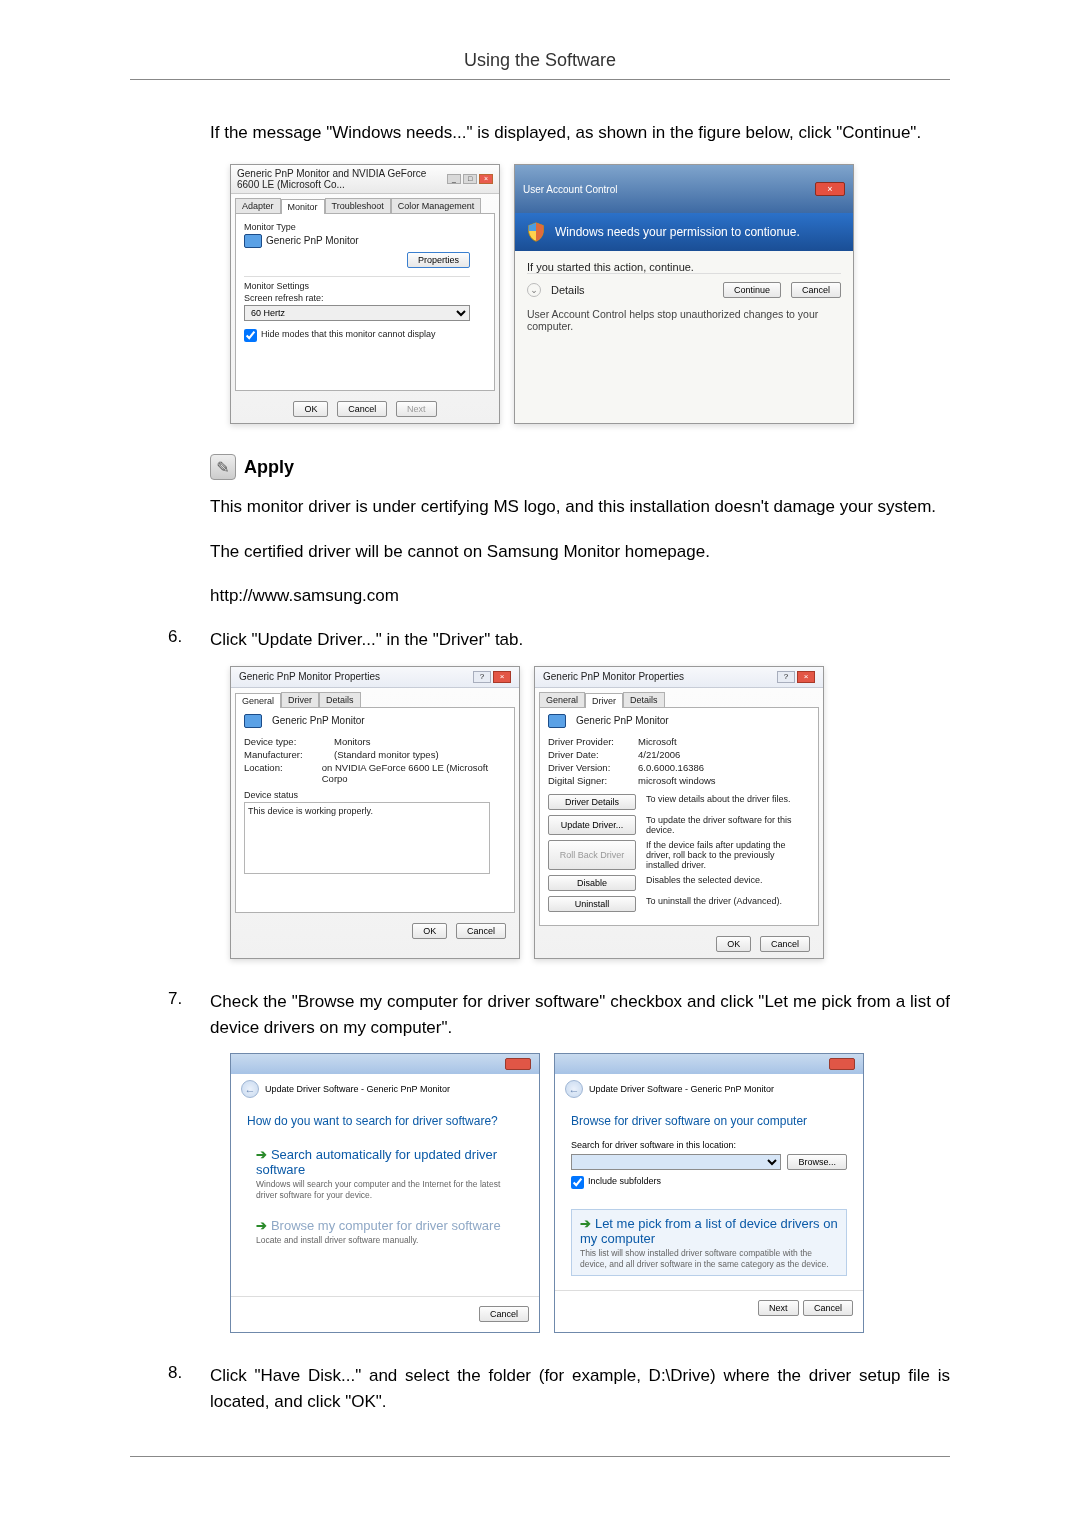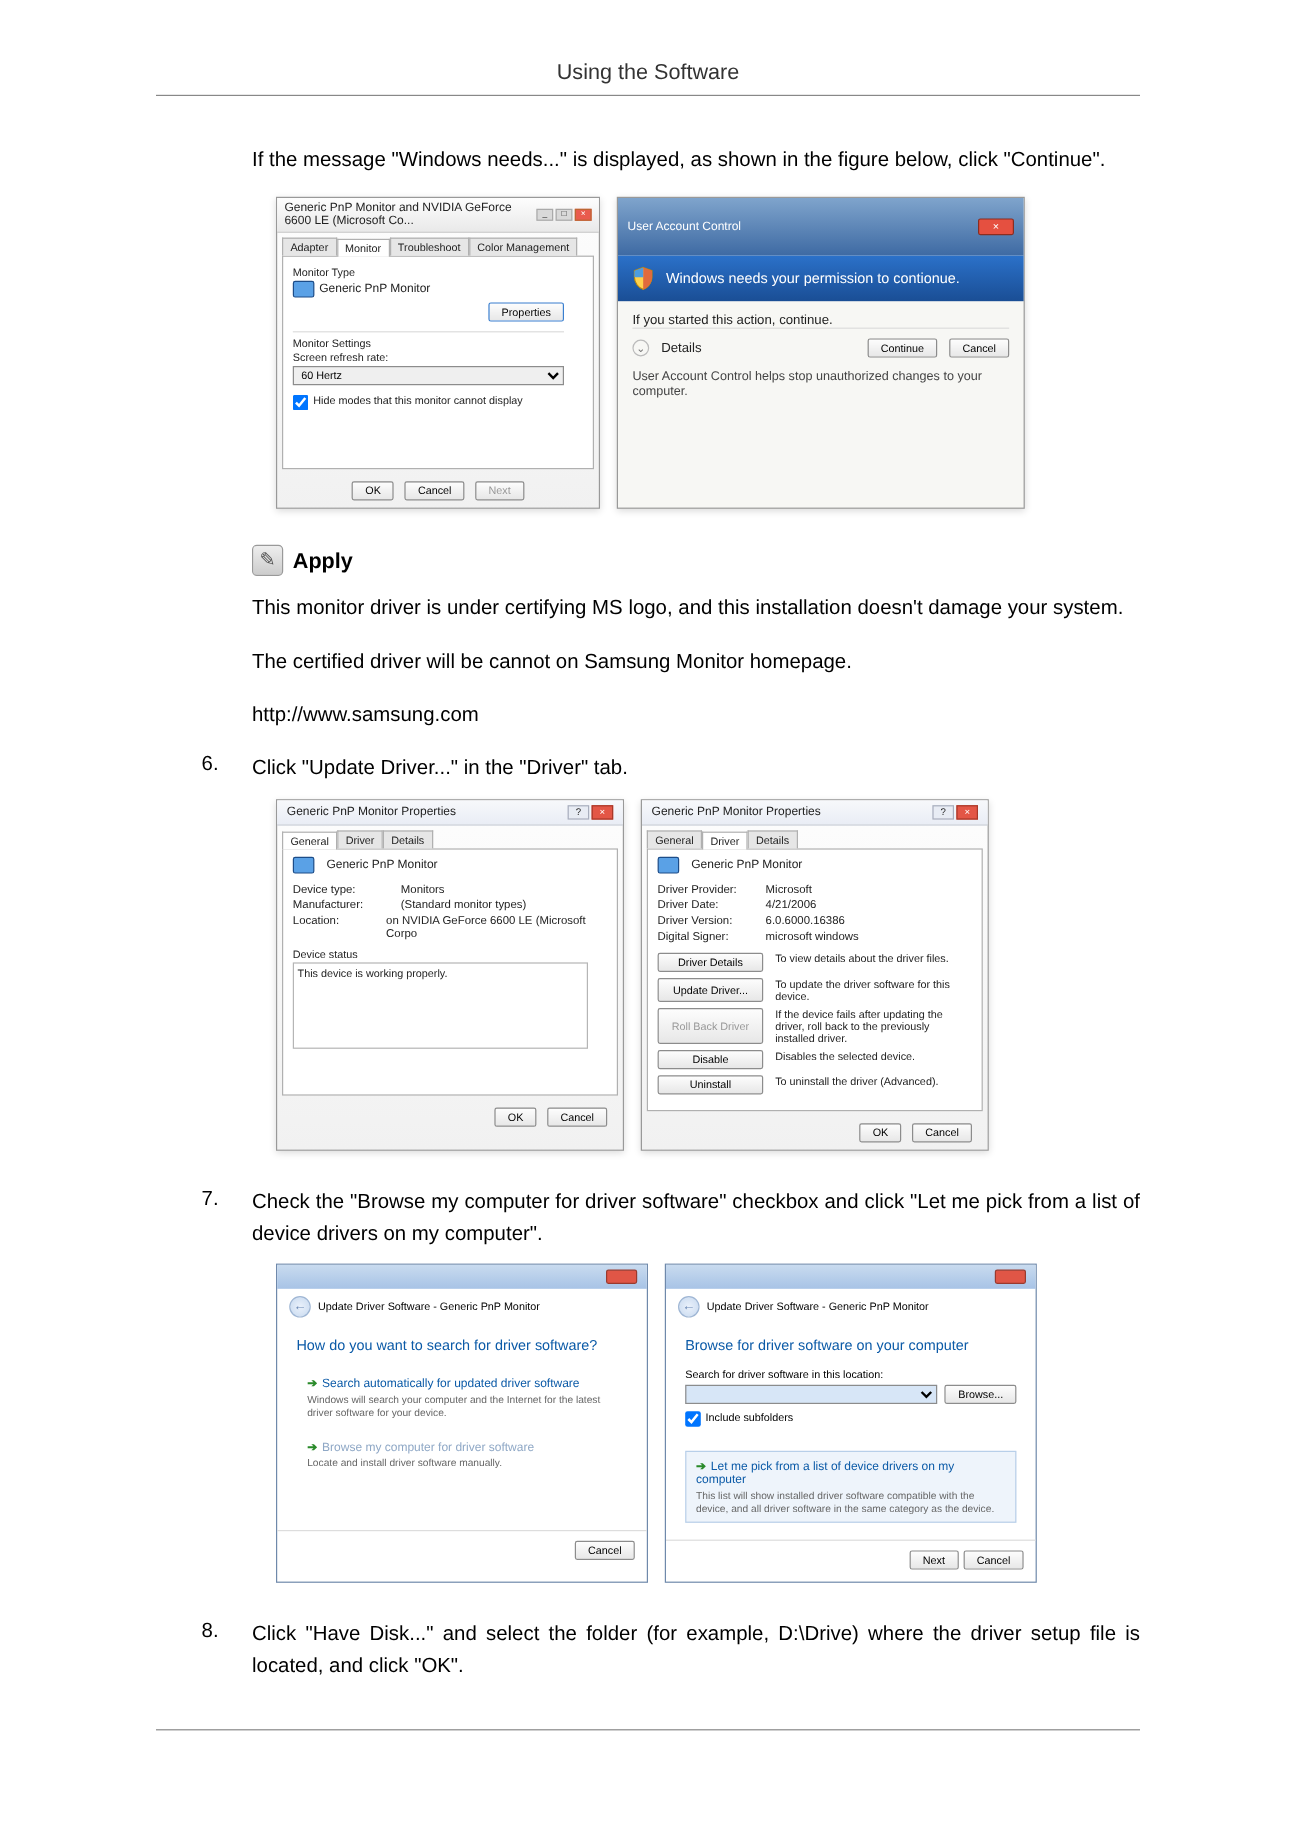--- a/index.html
+++ b/index.html
@@ -69,21 +69,21 @@
   
   .wiz { width:310px; background:#fff; border:1px solid #6f89ab; }
   .wiz-title { background:linear-gradient(#c9dbef,#a7c3e6); padding:4px 8px; font-size:9px; color:#222; display:flex; justify-content:space-between; align-items:center; }
   .wiz-title .wclose { width:26px; height:12px; background:#e05646; border:1px solid #993a2e; border-radius:2px; }
   .wiz-crumb { display:flex; align-items:center; gap:6px; padding:6px 10px 4px 10px; font-size:9px; }
   .backbtn { width:18px; height:18px; border:1px solid #9fb6d4; border-radius:50%; background:radial-gradient(#eaf1fb,#c7d9ef); text-align:center; line-height:16px; color:#6a88b4; font-size:11px; }
   .wiz-body { padding:4px 16px 10px 16px; }
   .wiz-h { color:#0b5aa7; font-size:12px; margin:8px 0 12px 0; }
   .wiz-opt { border:1px solid transparent; padding:6px 8px; margin:4px 0; }
   .wiz-opt.hl { border:1px solid #b8cfe9; background:#eef4fb; }
-  .wiz-opt .ot { font-size:10px; color:#0b5aa7; }
+  .wiz-opt .ot { font-size:13px; color:#0b5aa7; }
   .wiz-opt .ot .arrow { color:#2a8a2a; font-weight:bold; margin-right:4px; }
   .wiz-opt .od { font-size:8.5px; color:#666; margin-top:2px; line-height:1.2; }
   .wiz-foot { text-align:right; padding:6px 10px 10px 0; border-top:1px solid #ddd; }
   .pathbox { display:flex; gap:6px; align-items:center; margin:4px 0 6px 0; }
   .pathbox .sel { flex:1; background:#d7e6f7; }
 
   hr.footer-sep { border:none; border-top:1px solid #888; margin-top:40px; }
 </style>
 </head>
 <body>

